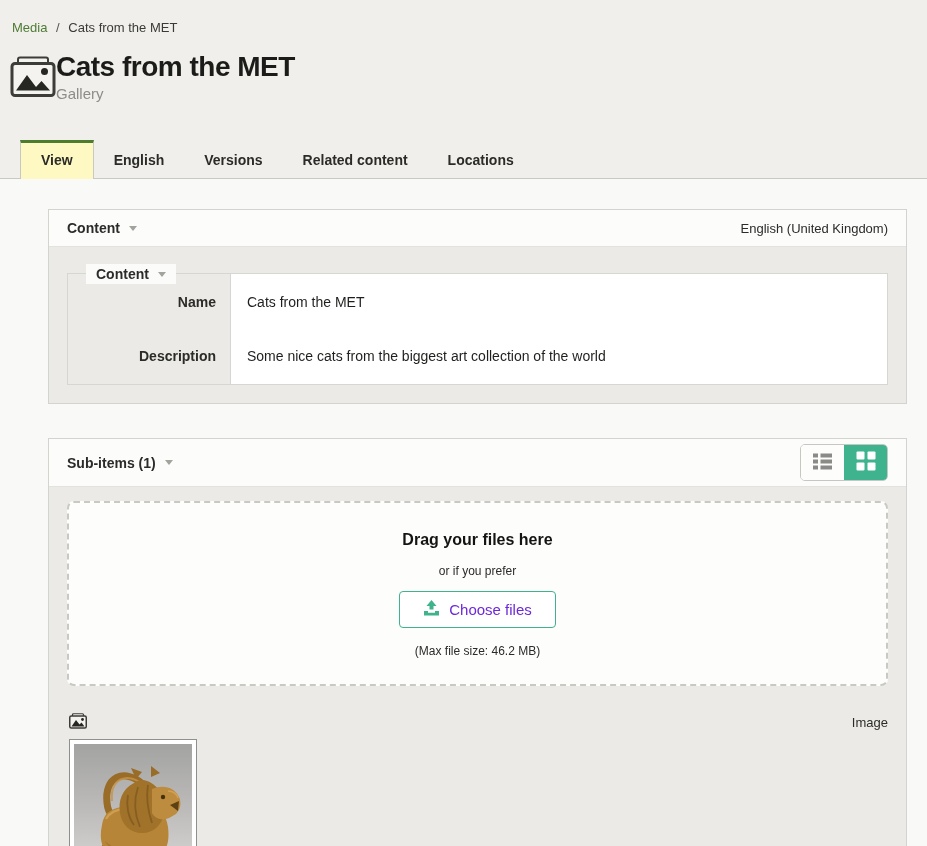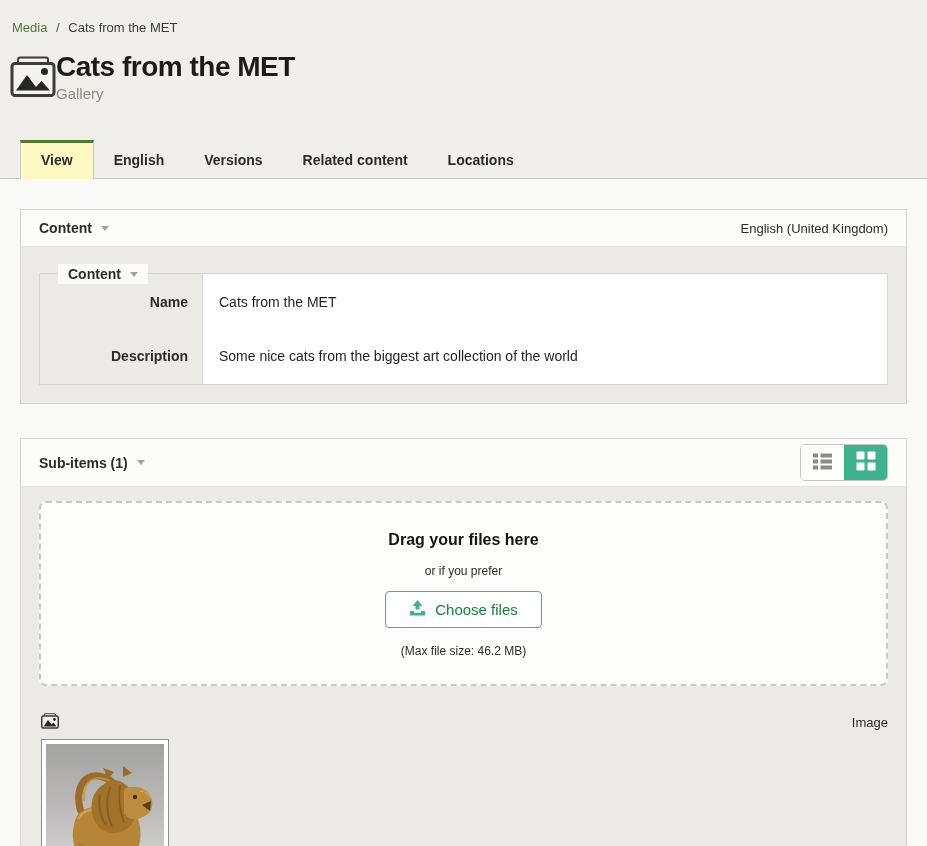--- a/index.html
+++ b/index.html
@@ -22,21 +22,21 @@
   
   .tabs { display:flex; align-items:flex-end; margin-top:38px; padding-left:20px; border-bottom:1px solid #c9c9c4; }
   .tab { font-size:14px; font-weight:bold; color:#2b2b29; padding:9px 20px 10px; cursor:pointer; position:relative; }
   .tab.active {
     background:#fef9c3; border-top:3px solid #4d7c2e;
     border-left:1px solid #c9c9c4; border-right:1px solid #c9c9c4;
     margin-bottom:-1px; padding-bottom:11px;
   }
   .tab-content { flex:1; background:#f9f9f7; padding:30px 20px 0; overflow:hidden; }
   
-  .panel { border:1px solid #d3d3cf; background:#ebeae6; }
+  .panel { border:1px solid #d3d3cf; background:#ebeae6;margin-left:28px; }
   .panel + .panel { margin-top:34px; }
   .panel-header {
     display:flex; justify-content:space-between; align-items:center;
     background:#fcfcfb; border-bottom:1px solid #e2e2de; padding:10px 18px;
   }
   .panel-title-wrap { font-size:14px; font-weight:bold; color:#2b2b29; display:flex; align-items:center; }
   .caret {
     display:inline-block; width:0; height:0; margin-left:9px;
     border-left:4px solid transparent; border-right:4px solid transparent;
     border-top:5px solid #a3a39d;
@@ -73,21 +73,21 @@
   
   .subitems-body { padding:14px 18px 0; }
   .dropzone {
     border:2px dashed #c9c9c4; border-radius:7px; background:#fdfdfc;
     text-align:center; padding:21px 10px 26px; cursor:pointer;
   }
   .dz-title { font-size:16px; font-weight:bold; color:#141412; margin-top:7px; }
   .dz-sub { font-size:12px; color:#2b2b29; margin-top:15px; }
   .choose-btn {
     margin-top:13px; display:inline-flex; align-items:center; gap:9px;
-    background:#fff; color:#15803d; border:1px solid #3fb28e; border-radius:4px;
+    background:#fff; color:#6d28d9; border:1px solid #3fb28e; border-radius:4px;
     font-family:inherit; font-size:15px; padding:8px 23px; cursor:pointer;
   }
   .dz-max { font-size:12px; color:#2b2b29; margin-top:16px; }
   
   .item-label { display:flex; align-items:center; gap:6px; margin:27px 0 0 2px; font-size:13px; color:#2b2b29;justify-content:space-between; }
   .item-card {
     margin-top:7px; margin-left:2px; width:128px; height:172px;
     background:#fff; border:1px solid #8f8f8b; padding:4px; cursor:pointer;
   }
   .item-photo {

